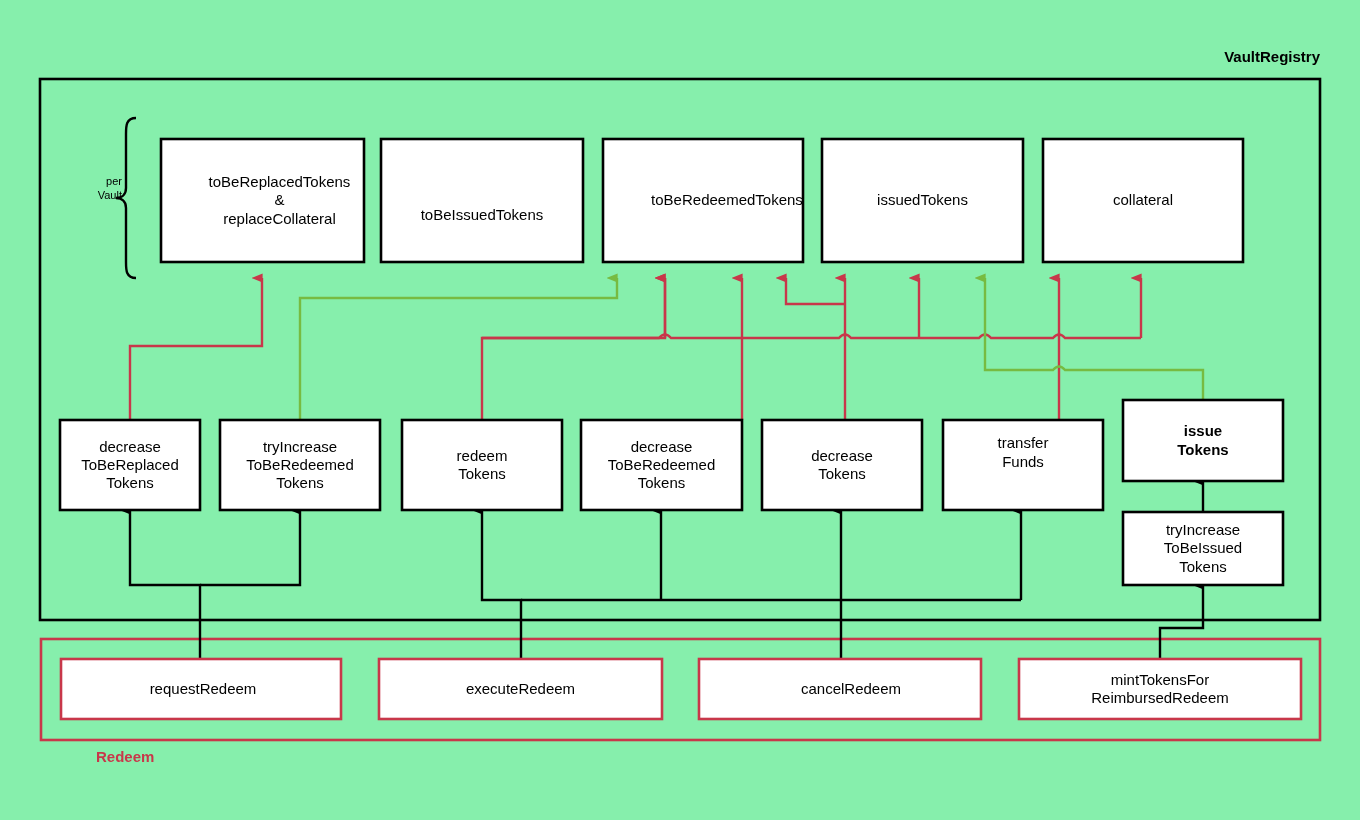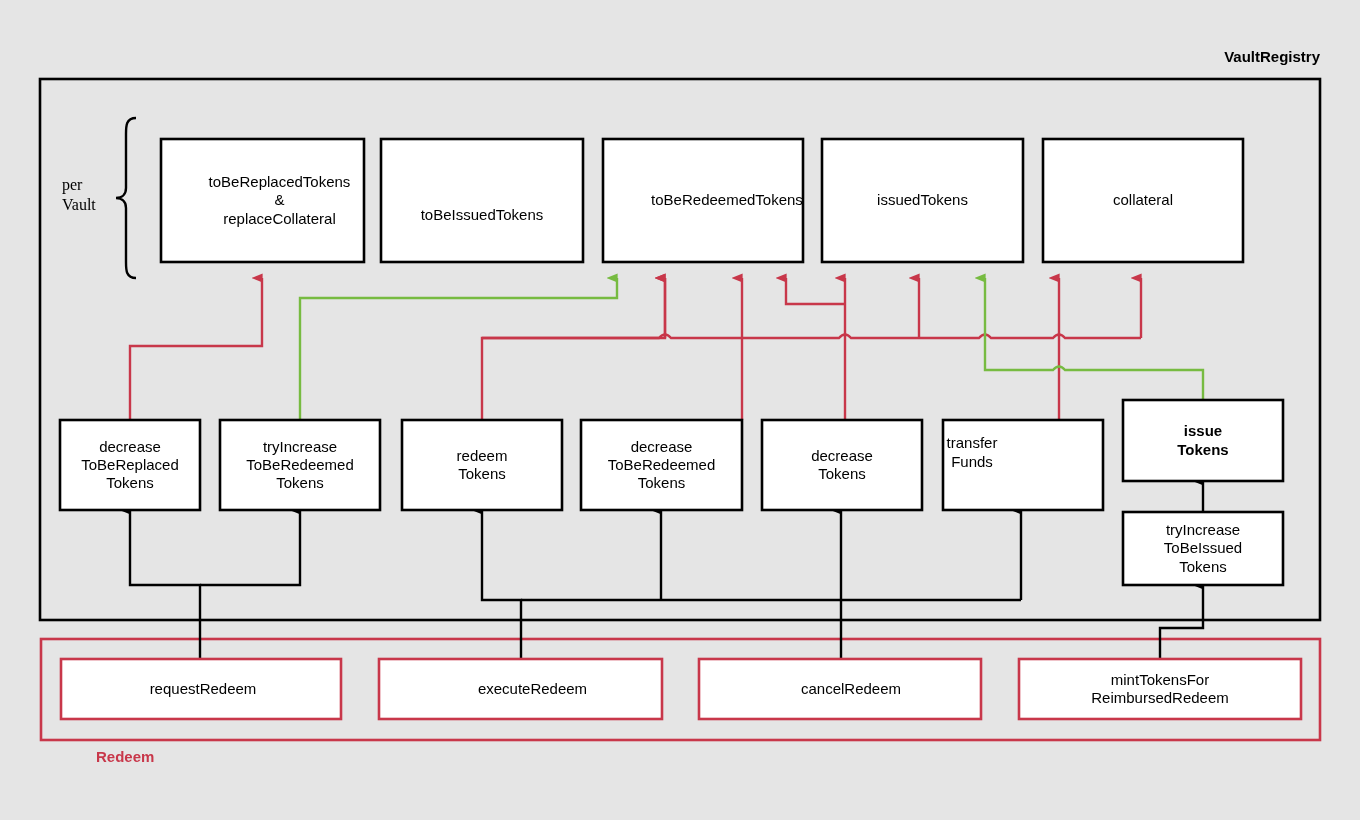--- a/index.html
+++ b/index.html
@@ -1,27 +1,27 @@
 <!DOCTYPE html>
 <html><head>
 <meta charset="utf-8">
 <style>
   html,body{margin:0;padding:0;background:#ffffff;}
   body{width:1360px;height:820px;position:relative;
        font-family:"Liberation Sans","DejaVu Sans",sans-serif;
        -webkit-font-smoothing:antialiased;}
-  #stage{position:absolute;left:0;top:0;width:1360px;height:820px;overflow:hidden;background:#e5e5e5;}
+  #stage{position:absolute;left:0;top:0;width:1360px;height:820px;overflow:hidden;background:#86efac;}
   svg.layer{position:absolute;left:0;top:0;width:1360px;height:820px;}
   .lbl{position:absolute;text-align:center;line-height:1.22;color:#000;
        font-size:15px;white-space:pre-line;
        display:flex;align-items:center;justify-content:center;}
   .boxlabel{font-size:15px;}
   .title{position:absolute;font-weight:bold;font-size:15px;color:#000;}
   .redtitle{position:absolute;font-weight:bold;font-size:15px;color:#c8374a;}
-  .brace-lbl{position:absolute;font-size:16px;text-align:left;color:#000;line-height:1.25;font-family:Liberation Serif, serif;}
+  .brace-lbl{position:absolute;font-size:11px;text-align:right;color:#000;line-height:1.25;}
 </style>
 </head>
 <body>
 
 <div id="stage">
 
   <svg class="layer" viewBox="0 0 1360 820">
     <defs>
       <marker id="ahRed" markerWidth="10" markerHeight="11" refX="4.6" refY="10.4" orient="auto" markerUnits="userSpaceOnUse">
         <path d="M4.6,0 L9.2,11 L0,11 Z" fill="#c8374a"></path>
@@ -129,27 +129,27 @@
   <div class="lbl boxlabel" style="left:220px;top:420px;width:160px;height:90px;">tryIncrease
 ToBeRedeemed
 Tokens</div>
   <div class="lbl boxlabel" style="left:402px;top:420px;width:160px;height:90px;">redeem
 Tokens</div>
   <div class="lbl boxlabel" style="left:581px;top:420px;width:161px;height:90px;">decrease
 ToBeRedeemed
 Tokens</div>
   <div class="lbl boxlabel" style="left:762px;top:420px;width:160px;height:90px;">decrease
 Tokens</div>
-  <div class="lbl boxlabel" style="left:892px;top:420px;width:160px;height:65px;">transfer
+  <div class="lbl boxlabel" style="left:943px;top:420px;width:160px;height:65px;">transfer
 Funds</div>
   <div class="lbl boxlabel" style="left:1123px;top:400px;width:160px;height:81px;font-weight:bold;">issue
 Tokens</div>
   <div class="lbl boxlabel" style="left:1123px;top:512px;width:160px;height:73px;">tryIncrease
 ToBeIssued
 Tokens</div>
 
   <div class="lbl boxlabel" style="left:61px;top:659px;width:284px;height:60px;">requestRedeem</div>
-  <div class="lbl boxlabel" style="left:379px;top:659px;width:283px;height:60px;padding-left:12px;">executeRedeem</div>
+  <div class="lbl boxlabel" style="left:379px;top:659px;width:283px;height:60px;">executeRedeem</div>
   <div class="lbl boxlabel" style="left:699px;top:659px;width:304px;height:60px;">cancelRedeem</div>
   <div class="lbl boxlabel" style="left:1019px;top:659px;width:282px;height:60px;">mintTokensFor
 ReimbursedRedeem</div>
 
 </div>
 
 </body></html>

